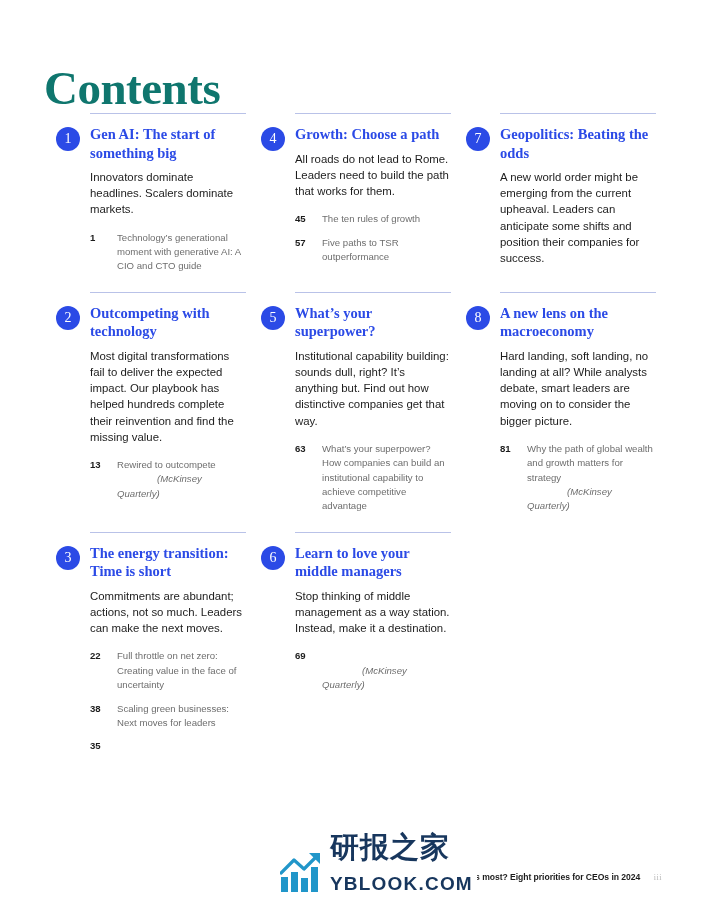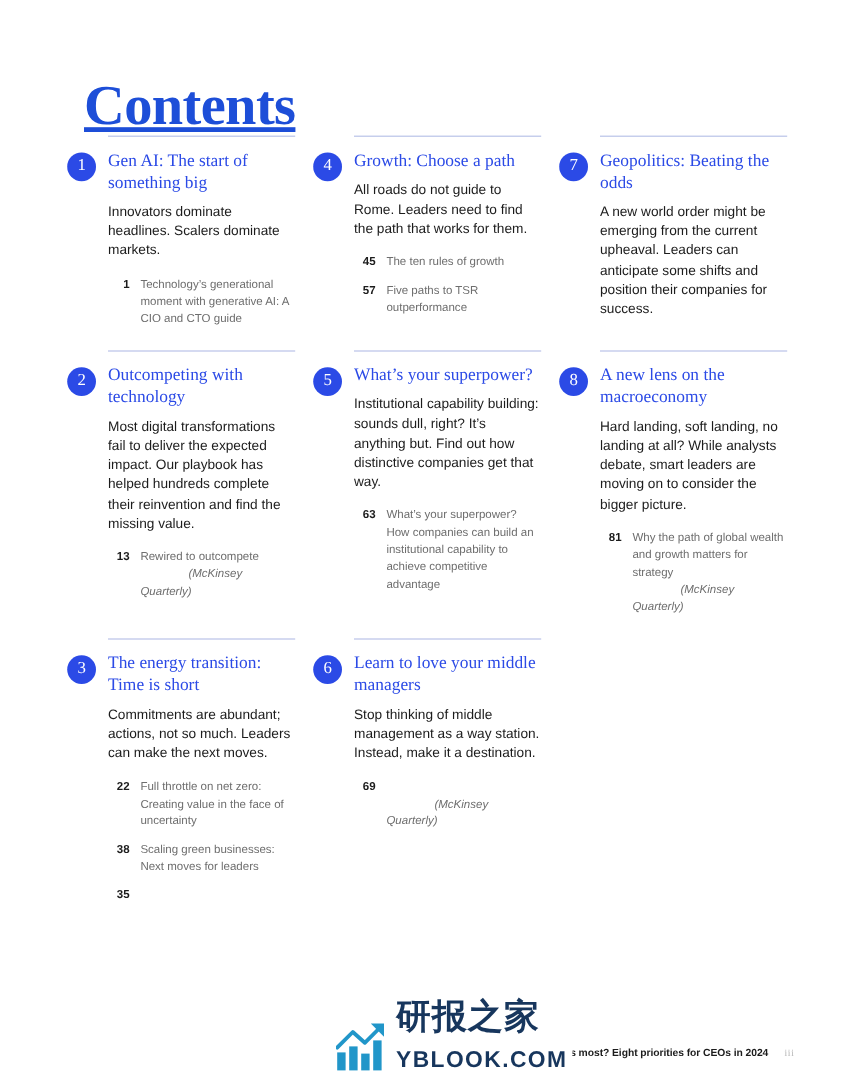--- a/index.html
+++ b/index.html
@@ -17,29 +17,28 @@
 
   .page {
     position: absolute;
     inset: 0;
     padding: 0;
   }
 
   
   .page-title {
     position: absolute;
-    left: 70px;
+    left: 44px;
     top: 33px;
     font-family: "Liberation Serif", serif;
     font-weight: bold;
     font-size: 47px;
     line-height: 1.05;
-    color: #1d4ed8;
+    color: #0f766e;
     letter-spacing: -0.5px;
-    text-decoration: underline;
   }
 
   
   .toc-grid {
     position: absolute;
     left: 56px;
     top: 113px;
     width: 600px;
     display: grid;
     grid-template-columns: 190px 190px 190px;
@@ -83,21 +82,21 @@
     margin-top: 2px;
   }
 
   .entry-body {
     flex: 1 1 auto;
     min-width: 0;
   }
 
   .entry-title {
     font-family: "Liberation Serif", serif;
-    font-weight: normal;
+    font-weight: bold;
     font-size: 14.5px;
     line-height: 1.28;
     color: #2b4ae6;
     margin: 0 0 7px 0;
   }
 
   .entry-desc {
     font-family: "Liberation Sans", sans-serif;
     font-size: 11.4px;
     line-height: 1.42;
@@ -112,21 +111,21 @@
   .link-row {
     display: flex;
     align-items: flex-start;
     gap: 9px;
     margin-bottom: 9px;
   }
   .link-row:last-child { margin-bottom: 0; }
 
   .link-page {
     flex: 0 0 18px;
-    text-align: right;
+    text-align: left;
     font-size: 9.6px;
     font-weight: bold;
     line-height: 1.5;
     color: #1c1c1c;
     padding-top: 0px;
   }
 
   .link-text {
     flex: 1 1 auto;
     font-size: 9.6px;
@@ -225,21 +224,21 @@
         </div>
       </div>
     </div>
 
     <div class="toc-cell">
       <div class="cell-rule"></div>
       <div class="entry-head">
         <div class="num-badge">4</div>
         <div class="entry-body">
           <div class="entry-title">Growth: Choose a path</div>
-          <p class="entry-desc">All roads do not guide to Rome. Leaders need to find the path that works for them.</p>
+          <p class="entry-desc">All roads do not lead to Rome. Leaders need to build the path that works for them.</p>
           <div class="entry-links">
             <div class="link-row">
               <span class="link-page">45</span>
               <span class="link-text"><span>The ten rules of growth</span></span>
             </div>
             <div class="link-row">
               <span class="link-page">57</span>
               <span class="link-text"><span>Five paths to TSR outperformance</span></span>
             </div>
           </div>

